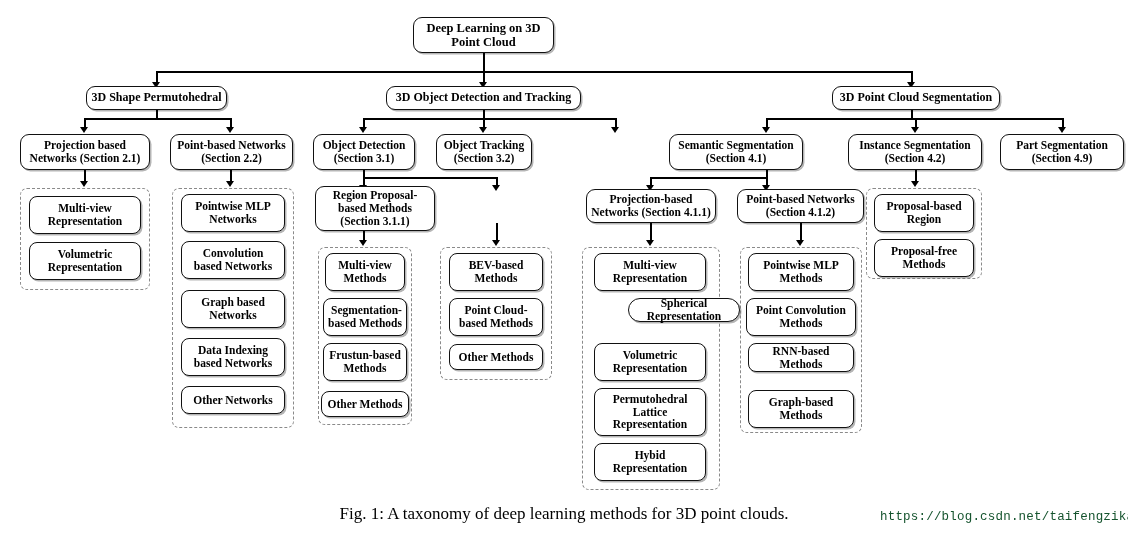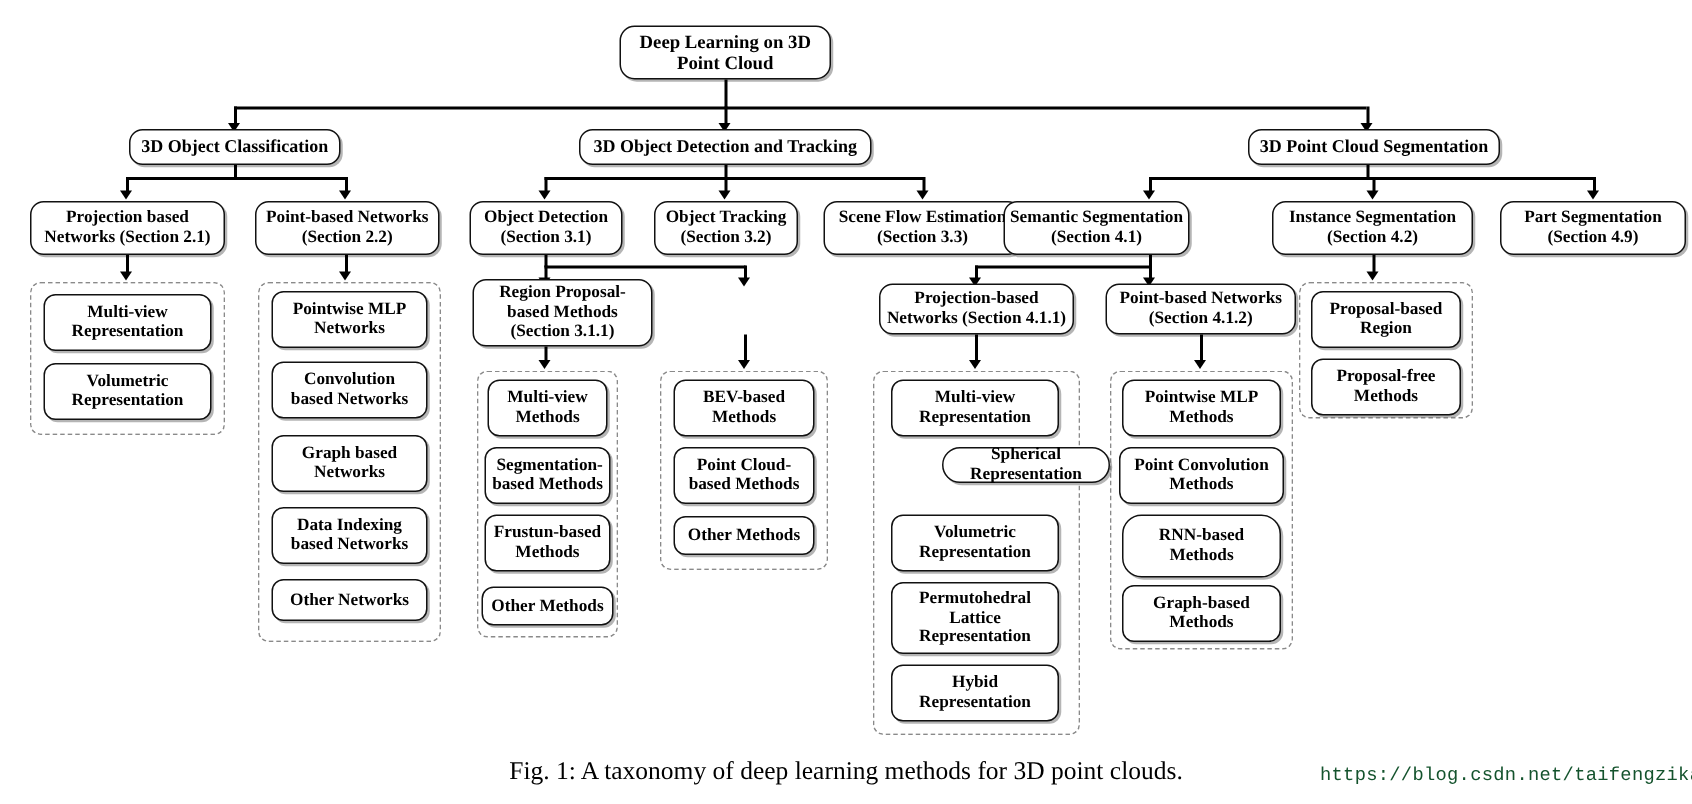--- a/index.html
+++ b/index.html
@@ -16,21 +16,21 @@
     align-items:center;
     justify-content:center;
     text-align:center;
     font-weight:bold;
     color:#000;
     line-height:1.12;
     box-shadow:1.5px 1.5px 0 rgba(120,120,120,.55);
     white-space:pre-line;
     padding:1px 3px;
   }
-  .node.lvl0{font-size:12.5px;border-radius:10px;}
+  .node.lvl0{font-size:12.5px;}
   .node.lvl1{font-size:12px;}
   .node.lvl2{font-size:11.5px;}
   .node.lvl3{font-size:11.5px;}
   .node.leaf{font-size:11.5px;border-width:1.3px;border-radius:8px;}
 
   .group{
     position:absolute;
     box-sizing:border-box;
     border:1.5px dashed #8a8a8a;
     border-radius:7px;
@@ -77,21 +77,21 @@
 
   <div class="ln v" style="left:483px;top:53px;height:19px;"></div>
   <div class="ln h" style="left:156px;top:71px;width:755px;"></div>
   <div class="ln v" style="left:156px;top:71px;height:12px;"></div>
   <div class="arrow" style="left:152px;top:82px;"></div>
   <div class="ln v" style="left:483px;top:71px;height:12px;"></div>
   <div class="arrow" style="left:479px;top:82px;"></div>
   <div class="ln v" style="left:911px;top:71px;height:12px;"></div>
   <div class="arrow" style="left:907px;top:82px;"></div>
 
-  <div class="node lvl1" style="left:86px;top:86px;width:141px;height:24px;">3D Object Classification</div>
+  <div class="node lvl1" style="left:86px;top:86px;width:141px;height:24px;">3D Shape Permutohedral</div>
   <div class="node lvl1" style="left:386px;top:86px;width:195px;height:24px;">3D Object Detection and Tracking</div>
   <div class="node lvl1" style="left:832px;top:86px;width:168px;height:24px;">3D Point Cloud Segmentation</div>
 
   <div class="ln v" style="left:156px;top:110px;height:9px;"></div>
   <div class="ln h" style="left:84px;top:118px;width:147px;"></div>
   <div class="ln v" style="left:84px;top:118px;height:10px;"></div>
   <div class="arrow" style="left:80px;top:127px;"></div>
   <div class="ln v" style="left:230px;top:118px;height:10px;"></div>
   <div class="arrow" style="left:226px;top:127px;"></div>
 
@@ -114,23 +114,21 @@
   <div class="arrow" style="left:1058px;top:127px;"></div>
 
   <div class="node lvl2" style="left:20px;top:134px;width:130px;height:36px;">Projection based
 Networks (Section 2.1)</div>
   <div class="node lvl2" style="left:170px;top:134px;width:123px;height:36px;">Point-based Networks
 (Section 2.2)</div>
   <div class="node lvl2" style="left:313px;top:134px;width:102px;height:36px;">Object Detection
 (Section 3.1)</div>
   <div class="node lvl2" style="left:436px;top:134px;width:96px;height:36px;">Object Tracking
 (Section 3.2)</div>
-  <div class="node lvl2" style="left:549px;top:134px;width:132px;height:36px;">Scene Flow Estimation
-(Section 3.3)</div>
-  <div class="node lvl2" style="left:669px;top:134px;width:124px;height:36px;">Semantic Segmentation
+  <div class="node lvl2" style="left:669px;top:134px;width:134px;height:36px;">Semantic Segmentation
 (Section 4.1)</div>
   <div class="node lvl2" style="left:848px;top:134px;width:134px;height:36px;">Instance Segmentation
 (Section 4.2)</div>
   <div class="node lvl2" style="left:1000px;top:134px;width:124px;height:36px;">Part Segmentation
 (Section 4.9)</div>
 
   <div class="ln v" style="left:84px;top:170px;height:12px;"></div>
   <div class="arrow" style="left:80px;top:181px;"></div>
 
   <div class="ln v" style="left:230px;top:170px;height:12px;"></div>
@@ -216,21 +214,21 @@
   <div class="node leaf" style="left:594px;top:388px;width:112px;height:48px;">Permutohedral
 Lattice
 Representation</div>
   <div class="node leaf" style="left:594px;top:443px;width:112px;height:38px;">Hybid
 Representation</div>
 
   <div class="node leaf" style="left:748px;top:253px;width:106px;height:38px;">Pointwise MLP
 Methods</div>
   <div class="node leaf" style="left:746px;top:298px;width:110px;height:38px;">Point Convolution
 Methods</div>
-  <div class="node leaf" style="left:748px;top:343px;width:106px;height:42px;border-radius:13px;">RNN-based
+  <div class="node leaf" style="left:748px;top:343px;width:106px;height:29px;">RNN-based
 Methods</div>
   <div class="node leaf" style="left:748px;top:390px;width:106px;height:38px;">Graph-based
 Methods</div>
 
   <div class="node leaf" style="left:874px;top:194px;width:100px;height:38px;">Proposal-based
 Region</div>
   <div class="node leaf" style="left:874px;top:239px;width:100px;height:38px;">Proposal-free
 Methods</div>
 
   <div id="caption">Fig. 1: A taxonomy of deep learning methods for 3D point clouds.</div>

